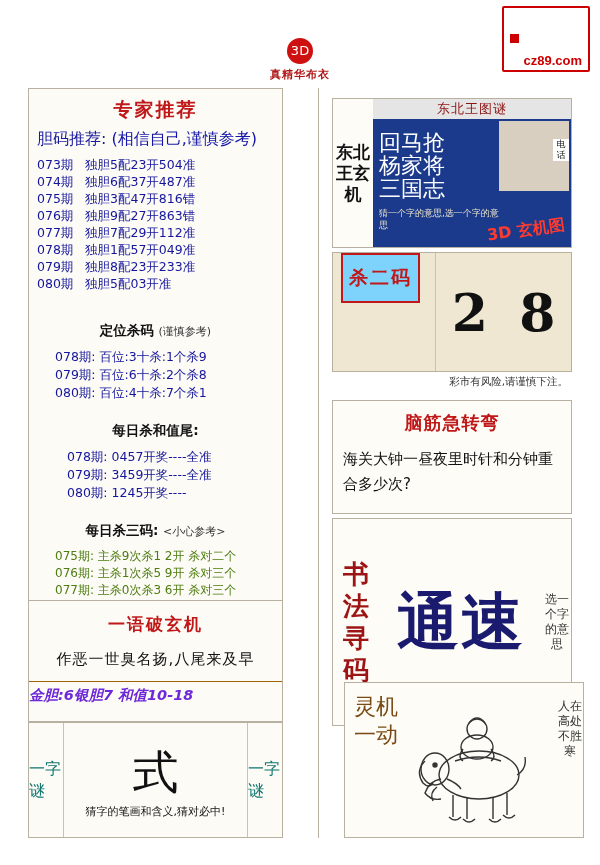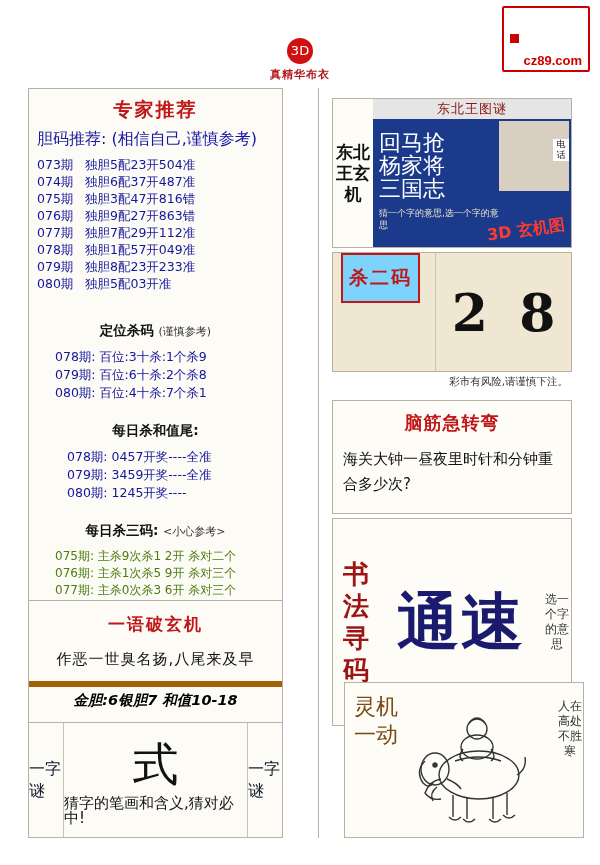--- a/index.html
+++ b/index.html
@@ -79,44 +79,44 @@
     padding-bottom:8px;
   }
   .lc-box2 .t{
     text-align:center;font-size:17px;color:#c01818;font-weight:bold;
     padding:12px 0 8px 0;letter-spacing:2px;
   }
   .lc-box2 .poem{
     text-align:center;font-size:15px;color:#111;padding:6px 0 12px 0;letter-spacing:1px;
   }
   .lc-box2 .gold{
-    text-align:center;font-size:14.5px;color:#000000;font-style:italic;
-    font-weight:bold;padding:4px 0 8px 0;border-top:6px solid #a16207;
+    text-align:left;font-size:14.5px;color:#6d28d9;font-style:italic;
+    font-weight:bold;padding:4px 0 8px 0;border-top:1px solid #a16207;
   }
 
   .riddle-box{
     position:absolute;left:28px;top:722px;width:255px;height:116px;
     border:1px solid #b8b0a0;background:#fcfbf6;box-sizing:border-box;
     display:flex;
   }
   .riddle-side{
     width:34px;display:flex;flex-direction:column;align-items:center;justify-content:center;
-    font-size:16px;color:#0f172a;line-height:22px;
+    font-size:16px;color:#0f766e;line-height:22px;
   }
   .riddle-mid{
     flex:1;border-left:1px solid #c9c2b2;border-right:1px solid #c9c2b2;
     display:flex;flex-direction:column;align-items:center;justify-content:center;
     position:relative;
   }
   .riddle-char{
     font-size:46px;font-family:"DejaVu Serif","Liberation Serif",serif;
     color:#111;line-height:52px;margin-top:4px;
   }
   .riddle-hint{
-    font-size:15px;color:#111;text-align:left;line-height:15px;margin-top:6px;
+    font-size:11px;color:#111;text-align:left;line-height:15px;margin-top:6px;
   }
 
   
   .vline{
     position:absolute;left:318px;top:88px;width:1px;height:750px;background:#b8b0a0;
   }
 
   
   .r-top{
     position:absolute;left:332px;top:98px;width:240px;height:150px;

